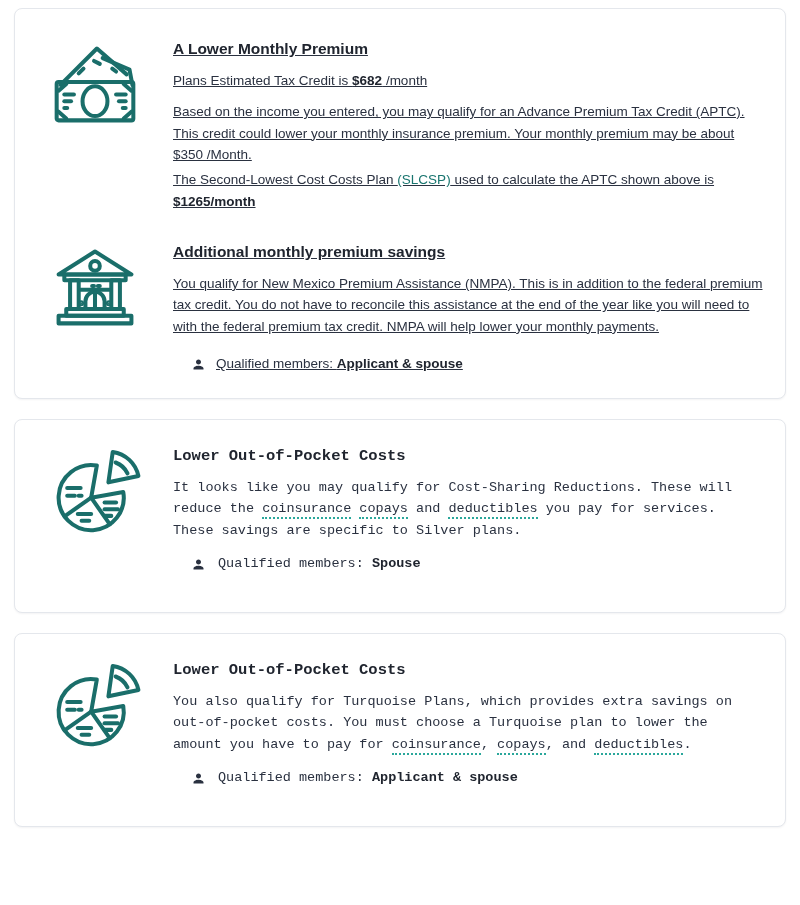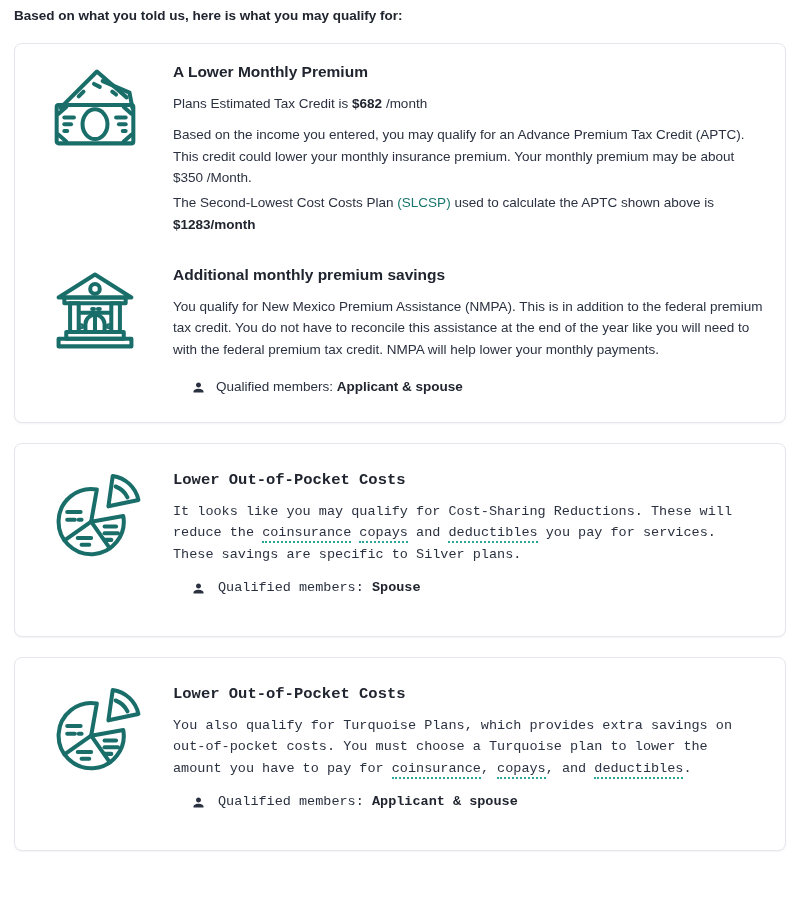--- a/index.html
+++ b/index.html
@@ -26,21 +26,21 @@
     margin-bottom: 20px;
   }
 
   .card {
     background: #ffffff;
     border: 1px solid #E4E7EC;
     border-radius: 8px;
     box-shadow: 0 1px 2px rgba(16,24,40,0.05);
     margin-bottom: 20px;
   }
-  .card-1 { padding: 16px 20px 24px 34px; min-height: 380px; }
+  .card-1 { padding: 28px 20px 24px 34px; min-height: 380px; text-decoration: underline; }
   .card-sm { padding: 24px 20px 22px 34px; min-height: 194px; font-family: Liberation Mono, monospace; }
 
   .section-row { display: flex; gap: 32px; }
   .section-row + .section-row { margin-top: 28px; }
 
   .icon-col {
     flex: 0 0 92px;
     width: 92px;
     color: #1A6E6A;
   }
@@ -86,21 +86,20 @@
   }
   .card-sm .qualified { margin-top: 14px; gap: 12px; }
   .qualified svg { width: 15px; height: 15px; fill: #2A3140; flex: 0 0 auto; }
   .qualified .q-text { line-height: 1.4; }
 </style>
 </head>
 <body>
 
 <main class="page">
 
-  <p class="page-subtitle">Based on what you told us, here is what you may qualify for:</p>
 
   <section class="card card-1">
 
     <div class="section-row">
       <div class="icon-col">
         <svg viewBox="0 0 96 96" fill="none" stroke="currentColor" stroke-width="4.2" stroke-linecap="round" stroke-linejoin="round" aria-hidden="true">
           <path d="M12 50 L50 12 L81 39"></path>
           <path d="M47 25 l6 3"></path>
           <path d="M31 38 l5 -5"></path>
           <path d="M56 22 L84 34 L87 50"></path>
@@ -116,21 +115,21 @@
           <path d="M10 56 L18 49"></path>
             <path d="M78 49 L86 56"></path>
           <path d="M10 78 L18 85"></path>
             <path d="M78 85 L86 78"></path>
         </svg>
       </div>
       <div class="content">
         <h2 class="section-heading">A Lower Monthly Premium</h2>
         <p class="lead"><span>Plans Estimated Tax Credit is </span><b>$682</b><span> /month</span></p>
         <p class="body">Based on the income you entered, you may qualify for an Advance Premium Tax Credit (APTC). This credit could lower your monthly insurance premium. Your monthly premium may be about $350 /Month.</p>
-        <p class="body"><span>The Second-Lowest Cost Costs Plan </span><a class="link">(SLCSP)</a><span> used to calculate the APTC shown above is </span><b>$1283/month</b></p>
+        <p class="body"><span>The Second-Lowest Cost Costs Plan </span><a class="link">(SLCSP)</a><span> used to calculate the APTC shown above is </span><b>$1265/month</b></p>
       </div>
     </div>
 
     <div class="section-row">
       <div class="icon-col">
         <svg viewBox="0 0 96 96" fill="none" stroke="currentColor" stroke-width="4.2" stroke-linecap="round" stroke-linejoin="round" aria-hidden="true">
           <path d="M10 36 L48 12 L86 36 Z"></path>
           <circle cx="48" cy="27" r="5"></circle>
           <rect x="16" y="36" width="64" height="6"></rect>
           <rect x="22" y="42" width="9" height="30"></rect>

